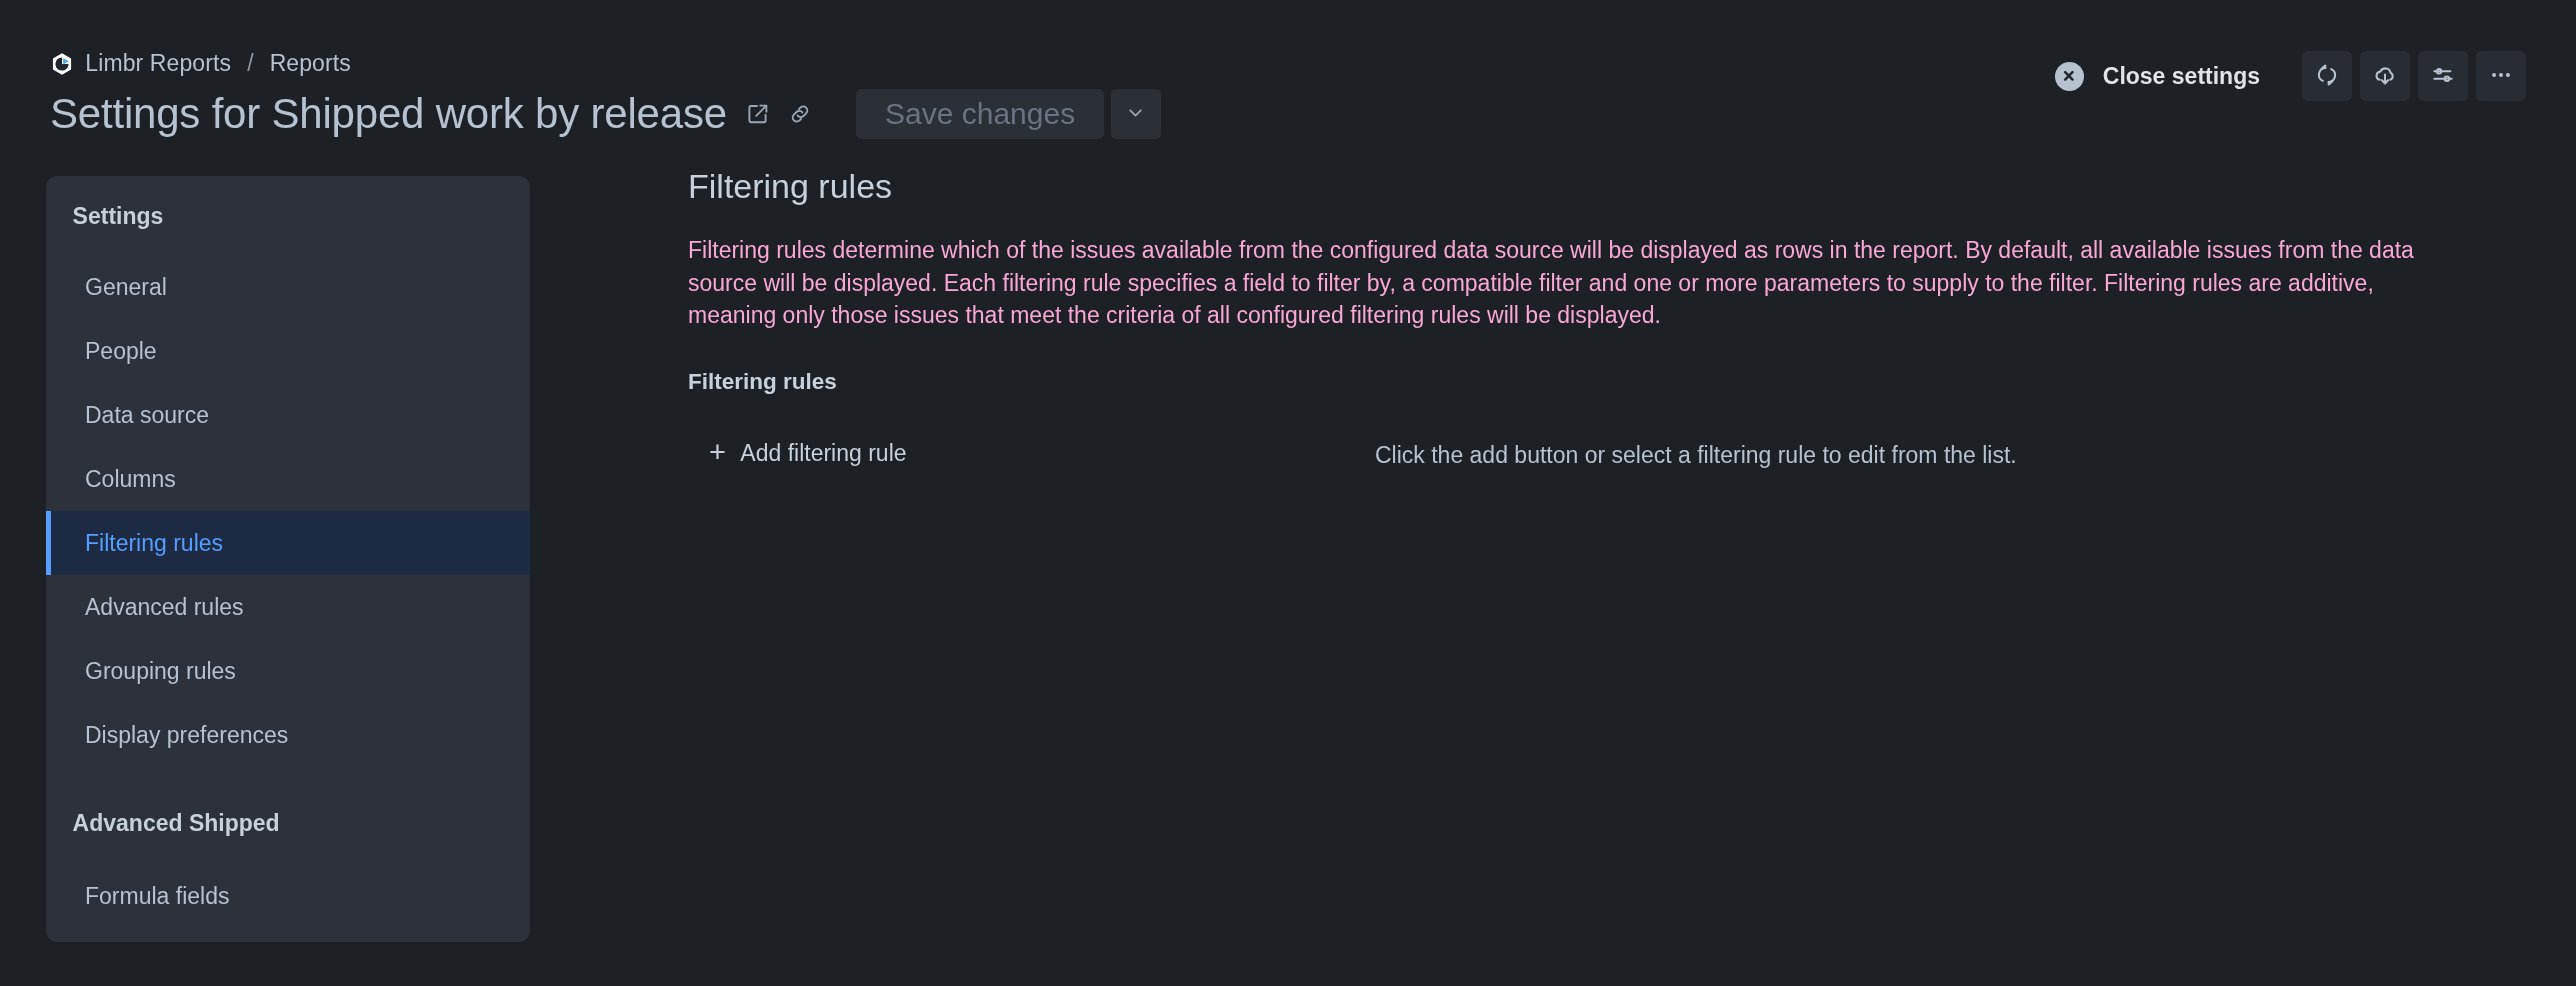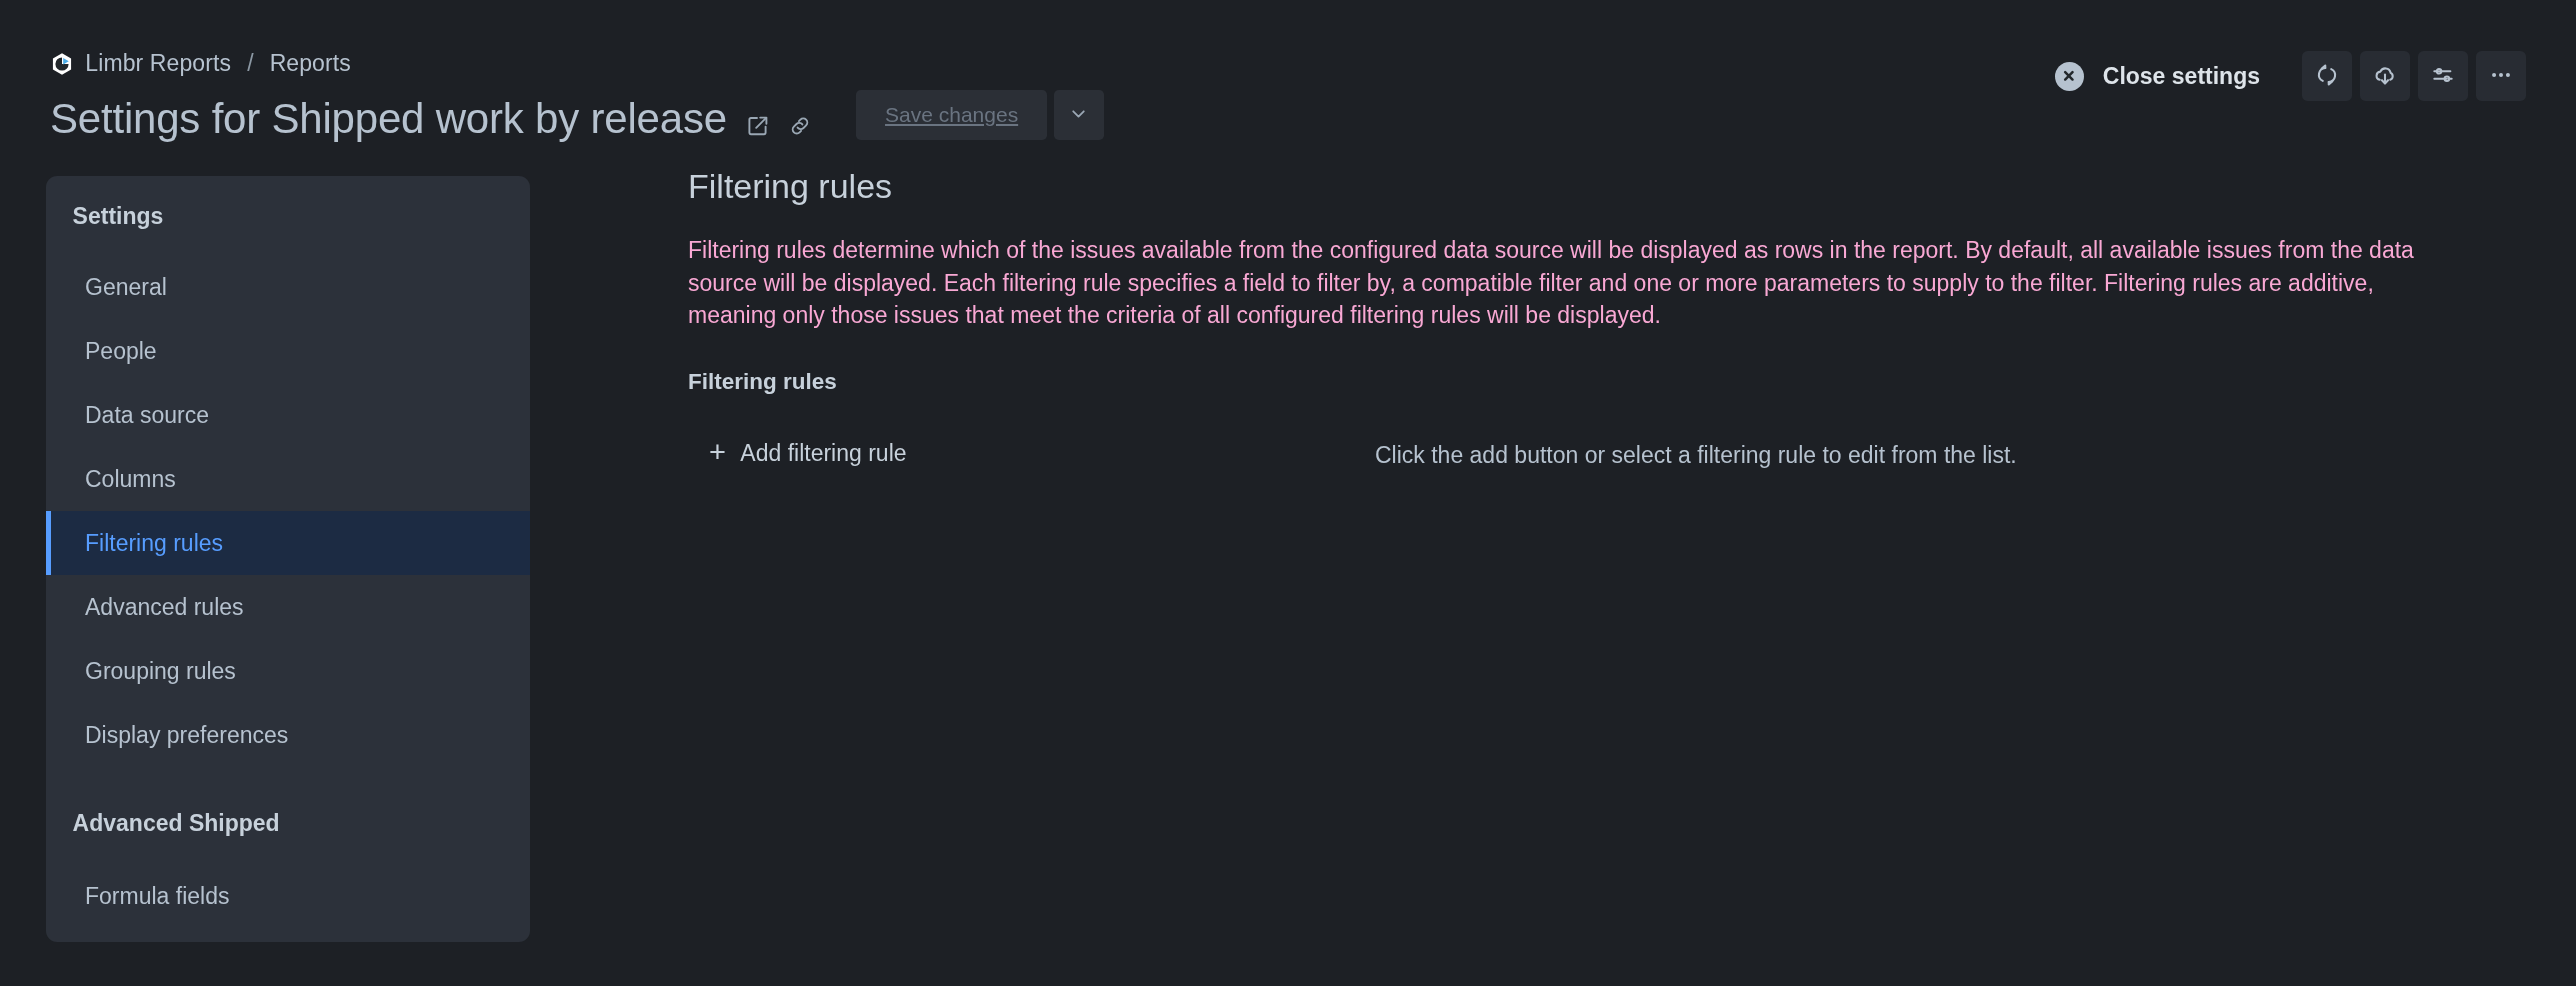--- a/index.html
+++ b/index.html
@@ -51,21 +51,21 @@
   }
 
   .crumb-sep {
     font-size: 23px;
     color: #8c98a4;
     padding: 0 4.8px;
   }
 
   .title-row {
     display: flex;
-    align-items: flex-end;
+    align-items: center;
     margin-top: 10.5px;
     height: 52px;
   }
 
   .page-title {
     font-size: 42px;
     font-weight: 400;
     color: #b6c2cf;
     letter-spacing: -0.2px;
     white-space: nowrap;
@@ -90,27 +90,26 @@
     margin-left: 43px;
     gap: 6.4px;
     height: 50px;
   }
 
   .btn-save {
     background: #2b2f36;
     color: #6a7481;
     border: none;
     border-radius: 4.8px;
-    font-size: 21px;
+    font-size: 30px;
     font-family: "Liberation Sans", sans-serif;
     padding: 0 29px;
     cursor: default;
     height: 50px;
     white-space: nowrap;
-    text-decoration: underline;
   }
 
   .btn-save-caret {
     background: #2b2f36;
     border: none;
     border-radius: 4.8px;
     width: 50px;
     height: 50px;
     color: #9aa7b4;
     display: flex;

